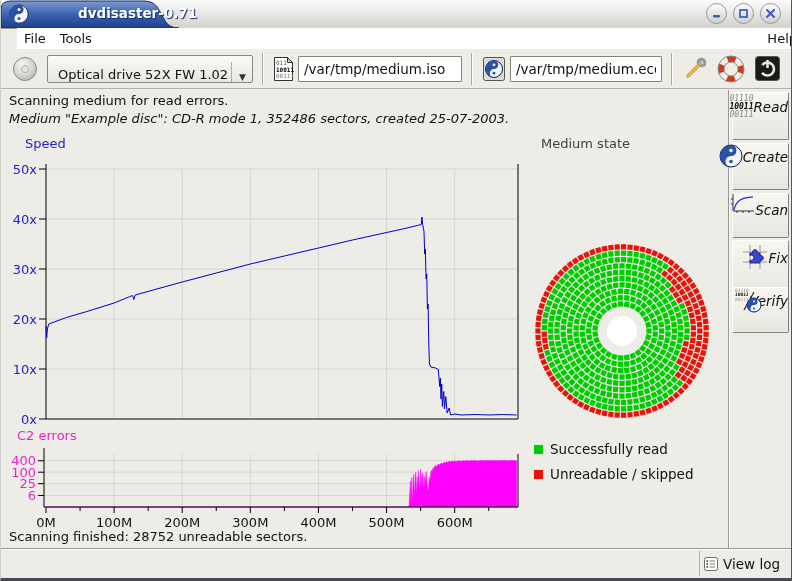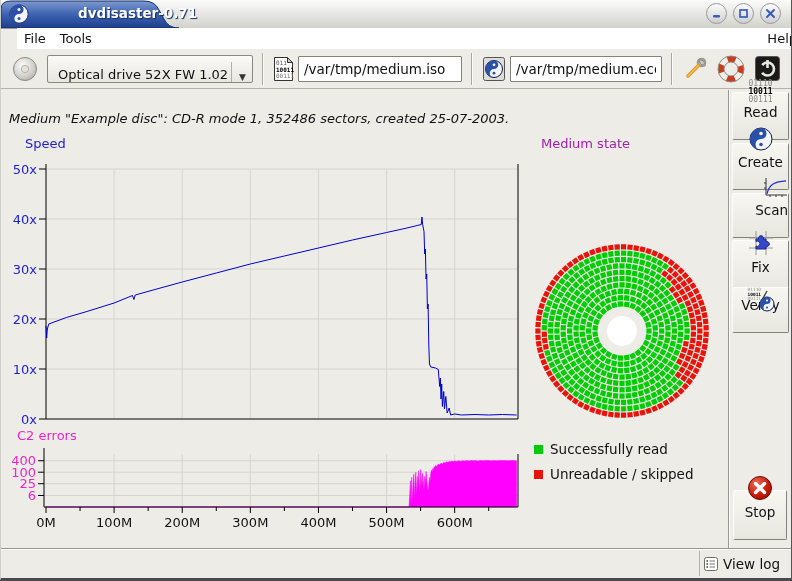--- a/index.html
+++ b/index.html
@@ -29,33 +29,33 @@
   .combo-sep{width:1px;height:20px;background:#b0afa7;margin:0 7px 0 9px;}
   .combo-arrow{font-size:9px;color:#333;}
   .tb-input{height:26px;width:164px;margin-left:4px;border:1px solid #84837b;border-radius:1px;background:#fff;
     font-family:"DejaVu Sans","Liberation Sans",sans-serif;font-size:13.5px;padding:0 5px;box-sizing:border-box;color:#111;}
   .tb-icon{display:flex;align-items:center;justify-content:center;}
   
   .status-line1{position:absolute;left:8px;top:93px;}
   .status-line2{position:absolute;left:8px;top:111px;font-style:italic;}
   .chart-title{position:absolute;font-size:13px;}
   .t-speed{left:24px;top:136px;color:#2222cc;}
-  .t-medium{left:540px;top:136px;color:#a21caf;}
+  .t-medium{left:540px;top:136px;color:#404040;}
   .t-c2{left:16px;top:428px;color:#ee22cc;}
   #chart-canvas{position:absolute;left:0;top:130px;}
   .legend-item{position:absolute;left:533px;display:flex;align-items:center;font-size:13.5px;}
   .legend-swatch{width:9px;height:9px;display:inline-block;margin-right:7px;}
   .footer-text{position:absolute;left:8px;top:529px;}
   
   .sidebar{position:absolute;left:727px;top:90px;width:65px;height:458px;
     border-left:1px solid #97968f;box-shadow:inset 1px 0 0 #fbfbf8;}
   .side-btn{position:absolute;left:3px;width:57px;box-sizing:border-box;
     border:1px solid;border-color:#fdfdfb #84837b #84837b #fdfdfb;border-radius:2px;
-    background:linear-gradient(#f7f6f1,#e7e6df);display:flex;flex-direction:column;align-items:center;
-    justify-content:flex-end;font-size:13.5px;padding-bottom:19px;}
+    background:linear-gradient(#f7f6f1,#e7e6df);display:flex;flex-direction:row;align-items:center;
+    justify-content:flex-end;font-size:13.5px;padding-bottom:19px;font-style:italic;}
   .read-rows{font-family:"DejaVu Sans Mono","Liberation Mono",monospace;font-size:8px;line-height:8px;text-align:center;}
   .rr-dim{color:#8a8a86;}
   .rr-strong{color:#000;font-weight:bold;}
   .vrows{font-family:"DejaVu Sans Mono","Liberation Mono",monospace;font-size:4.5px;line-height:4.5px;text-align:left;}
   
   .bottombar{position:absolute;left:0;top:548px;width:100%;height:30px;
     border-top:1px solid #97968f;box-shadow:inset 0 1px 0 #fbfbf8;background:#edece7;}
   .viewlog-area{position:absolute;left:698px;right:3px;top:2px;bottom:3px;
     border-left:1px solid #b5b4ad;display:flex;align-items:center;justify-content:flex-end;padding-right:8px;}
   .viewlog-btn{display:flex;align-items:center;gap:4px;font-size:13.5px;justify-content:space-between;}
@@ -170,20 +170,21 @@
     </span>
     <span class="tb-icon">
       <svg width="27" height="27" viewBox="0 0 27 27">
         <rect x="1.5" y="1.5" width="24" height="24" rx="3" fill="#1a1a18" stroke="#555"></rect>
         <circle cx="13.5" cy="14" r="6.5" fill="none" stroke="#e8e8e2" stroke-width="2.6" stroke-dasharray="33 8" stroke-dashoffset="-24"></circle>
         <line x1="13.5" y1="5" x2="13.5" y2="13" stroke="#e8e8e2" stroke-width="2.6"></line>
       </svg>
     </span>
   </div>
 
+  <div class="status-line1">Scanning medium for read errors.</div>
   <div class="status-line2">Medium "Example disc": CD-R mode 1, 352486 sectors, created 25-07-2003.</div>
 
   <div class="chart-title t-speed">Speed</div>
   <div class="chart-title t-medium">Medium state</div>
   <div class="chart-title t-c2">C2 errors</div>
 
   <svg id="chart-canvas" width="727" height="417">
       <line x1="46" y1="239" x2="517" y2="239" stroke="#d6d5cf"></line>
       <line x1="46" y1="189" x2="517" y2="189" stroke="#d6d5cf"></line>
       <line x1="46" y1="139" x2="517" y2="139" stroke="#d6d5cf"></line>
@@ -809,20 +810,21 @@
 
   <div class="legend-item" style="top:441px;">
     <span class="legend-swatch" style="background: rgb(0, 204, 0);"></span>
     <span>Successfully read</span>
   </div>
   <div class="legend-item" style="top:466px;">
     <span class="legend-swatch" style="background: rgb(232, 19, 9);"></span>
     <span>Unreadable / skipped</span>
   </div>
 
+  <div class="footer-text">Scanning finished: 28752 unreadable sectors.</div>
 
   <div class="sidebar">
     <div class="side-btn" style="top:2px;height:48px;">
       <div class="read-rows">
         <div class="rr-dim">01110</div>
         <div class="rr-strong">10011</div>
         <div class="rr-dim">00111</div>
       </div>
       <span>Read</span>
     </div>
@@ -866,36 +868,20 @@
         <svg width="30" height="24" viewBox="0 0 30 24" style="position:absolute;left:0;top:0;">
           <line x1="21" y1="3" x2="11" y2="21" stroke="#333" stroke-width="1.3"></line>
           <circle cx="21" cy="16" r="7" fill="#f5f5ff" stroke="#0a1a44"></circle>
           <path d="M21,9 a3.5,3.5 0 0 1 0,7 a3.5,3.5 0 0 0 0,7 a7,7 0 0 1 0,-14" fill="#2b50a8"></path>
           <circle cx="21" cy="12.5" r="1.1" fill="#f5f5ff"></circle>
             <circle cx="21" cy="19.5" r="1.1" fill="#2b50a8"></circle>
         </svg>
       </span>
       <span>Verify</span>
     </div>
-    <div class="side-btn" style="top:400px;height:50px;left:4px;width:54px;">
-      <span>
-        <svg width="26" height="26" viewBox="0 0 26 26">
-          <defs>
-              <radialGradient id="stg" cx="0.35" cy="0.3" r="0.9">
-            <stop offset="0" stop-color="#f06a5a"></stop>
-                <stop offset="0.6" stop-color="#c41808"></stop>
-                <stop offset="1" stop-color="#8f0f04"></stop>
-          </radialGradient>
-            </defs>
-          <circle cx="13" cy="13" r="11.5" fill="url(#stg)" stroke="#6e0c03"></circle>
-          <path d="M8.5,8.5 L17.5,17.5 M17.5,8.5 L8.5,17.5" stroke="#fff" stroke-width="3.4" stroke-linecap="round"></path>
-        </svg>
-      </span>
-      <span>Stop</span>
-    </div>
   </div>
 
   <div class="bottombar">
     <div class="viewlog-area">
       <span class="viewlog-btn">
         <svg width="16" height="16" viewBox="0 0 16 16">
           <rect x="1.5" y="1.5" width="13" height="13" rx="2" fill="#fff" stroke="#6e6d66"></rect>
           <circle cx="4.2" cy="5" r="0.9" fill="#555"></circle>
             <circle cx="4.2" cy="8" r="0.9" fill="#555"></circle>
             <circle cx="4.2" cy="11" r="0.9" fill="#555"></circle>

